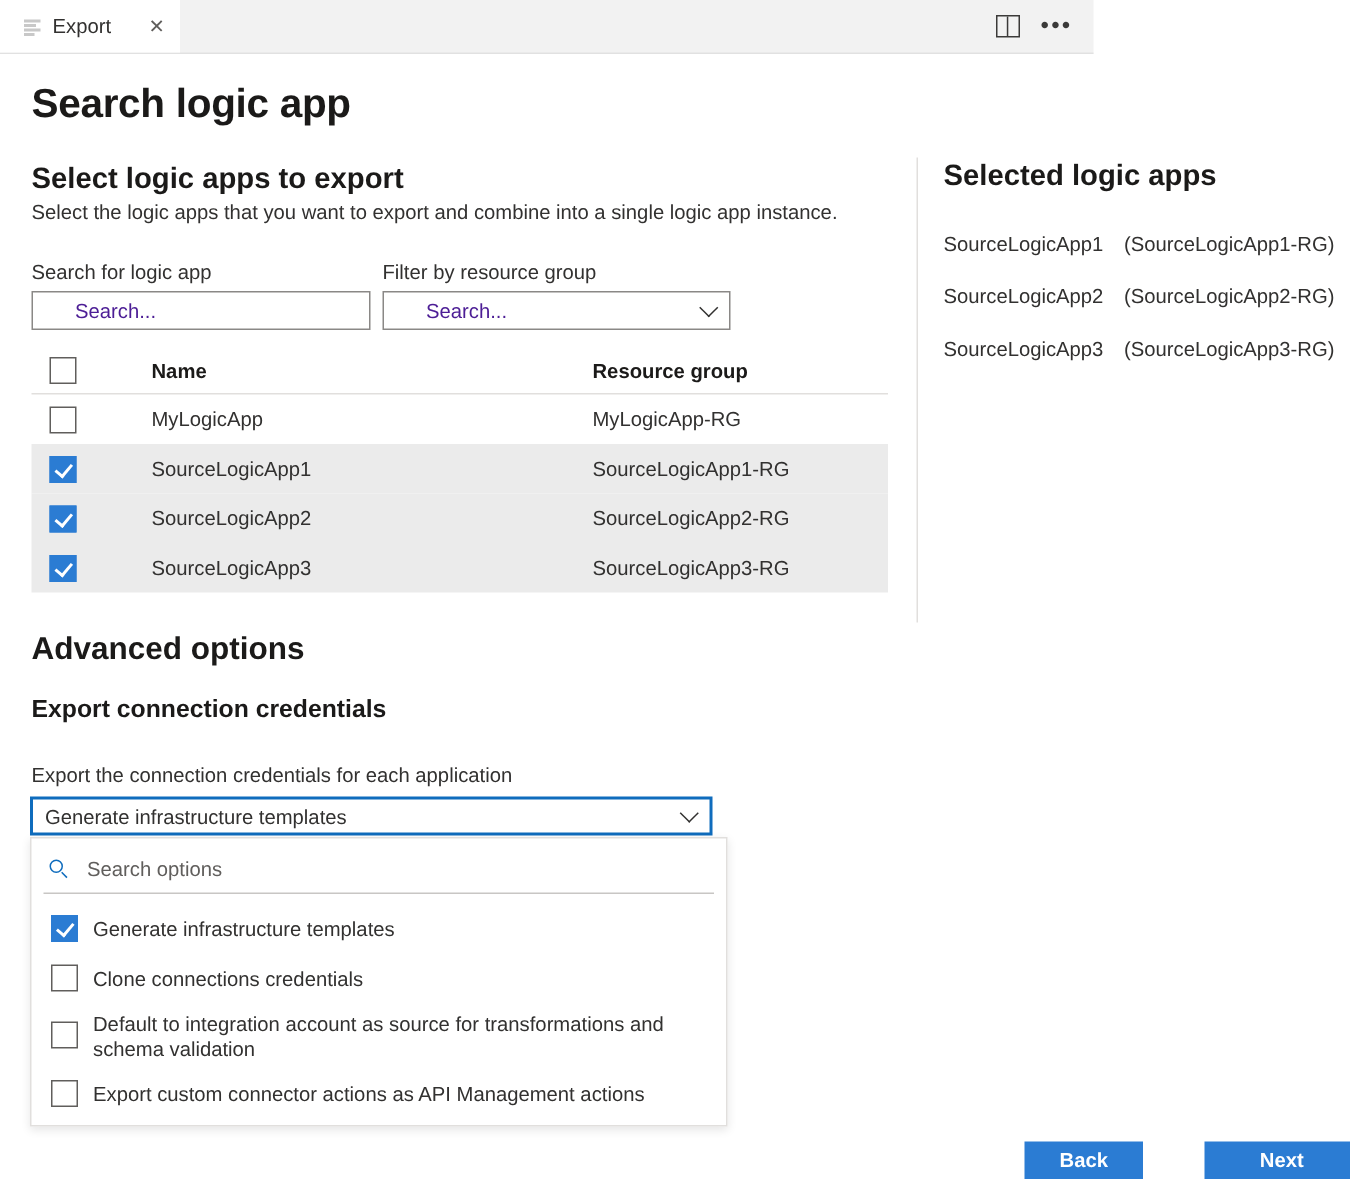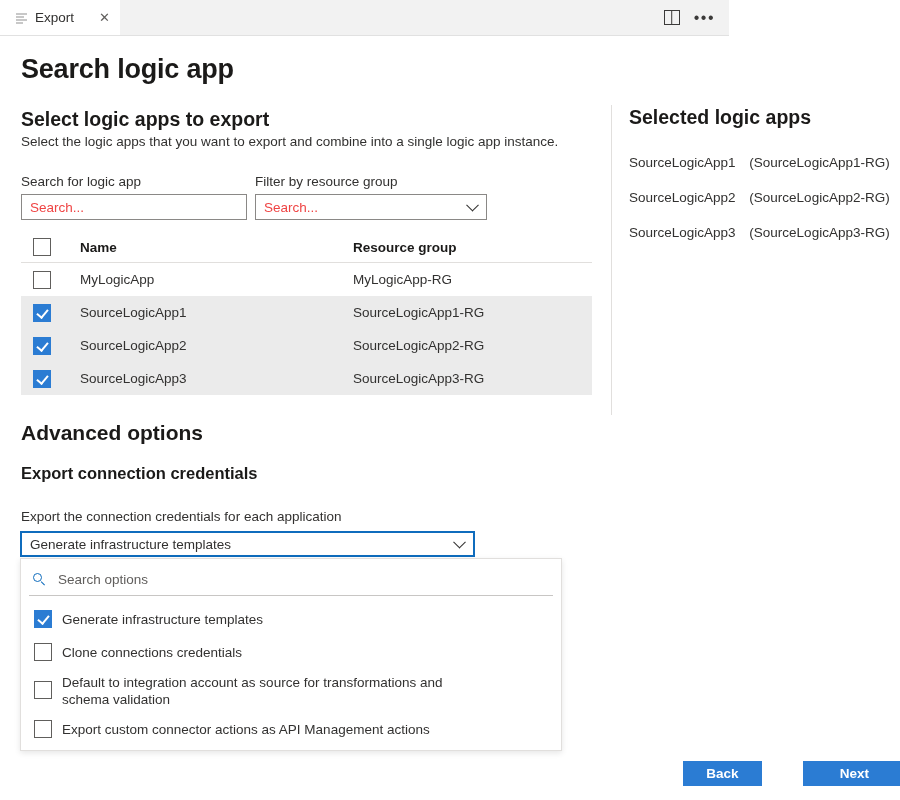--- a/index.html
+++ b/index.html
@@ -141,22 +141,23 @@
     height: 26px;
     background: #ffffff;
     border: 1px solid #8a8886;
     box-sizing: border-box;
     display: flex;
     align-items: center;
     padding: 0 8px;
     font-size: 13.5px;
   }
   .text-input .ph {
-    color: #ef4444;
-    font-size: 13.5px;
+    color: #4c1d95;
+    font-size: 13.5px;
+    margin-left: 20px;
   }
   #search-input { left: 21px; top: 194px; width: 226px; }
   #filter-input { left: 255px; top: 194px; width: 232px; }
   .chev {
     position: absolute;
     right: 9px; top: 50%;
     width: 8px; height: 8px;
     border-right: 1.4px solid #323130;
     border-bottom: 1.4px solid #323130;
     transform: translateY(-70%) rotate(45deg);
@@ -166,20 +167,21 @@
   .table {
     position: absolute;
     left: 21px; top: 232px;
     width: 571px;
   }
   .trow {
     display: flex;
     align-items: center;
     height: 33px;
     box-sizing: border-box;
+    gap: 21px;
   }
   .trow.header {
     height: 31px;
     border-bottom: 1px solid #e1dfdd;
   }
   .trow.selected { background: #ebebeb; }
   .cell-check {
     width: 59px;
     flex: 0 0 59px;
     display: flex;
@@ -279,21 +281,21 @@
     align-items: center;
     padding: 0 8px;
     font-size: 13.5px;
     color: #323130;
     cursor: pointer;
   }
 
   .dropdown {
     position: absolute;
     left: 20px; top: 558px;
-    width: 542px;
+    width: 465px;
     background: #ffffff;
     border: 1px solid #e1dfdd;
     box-sizing: border-box;
     box-shadow: 0 2px 6px rgba(0,0,0,0.10);
     padding-bottom: 6px;
   }
   .dd-search {
     height: 31px;
     margin: 5px 8px 0 8px;
     border-bottom: 1px solid #c8c6c4;

